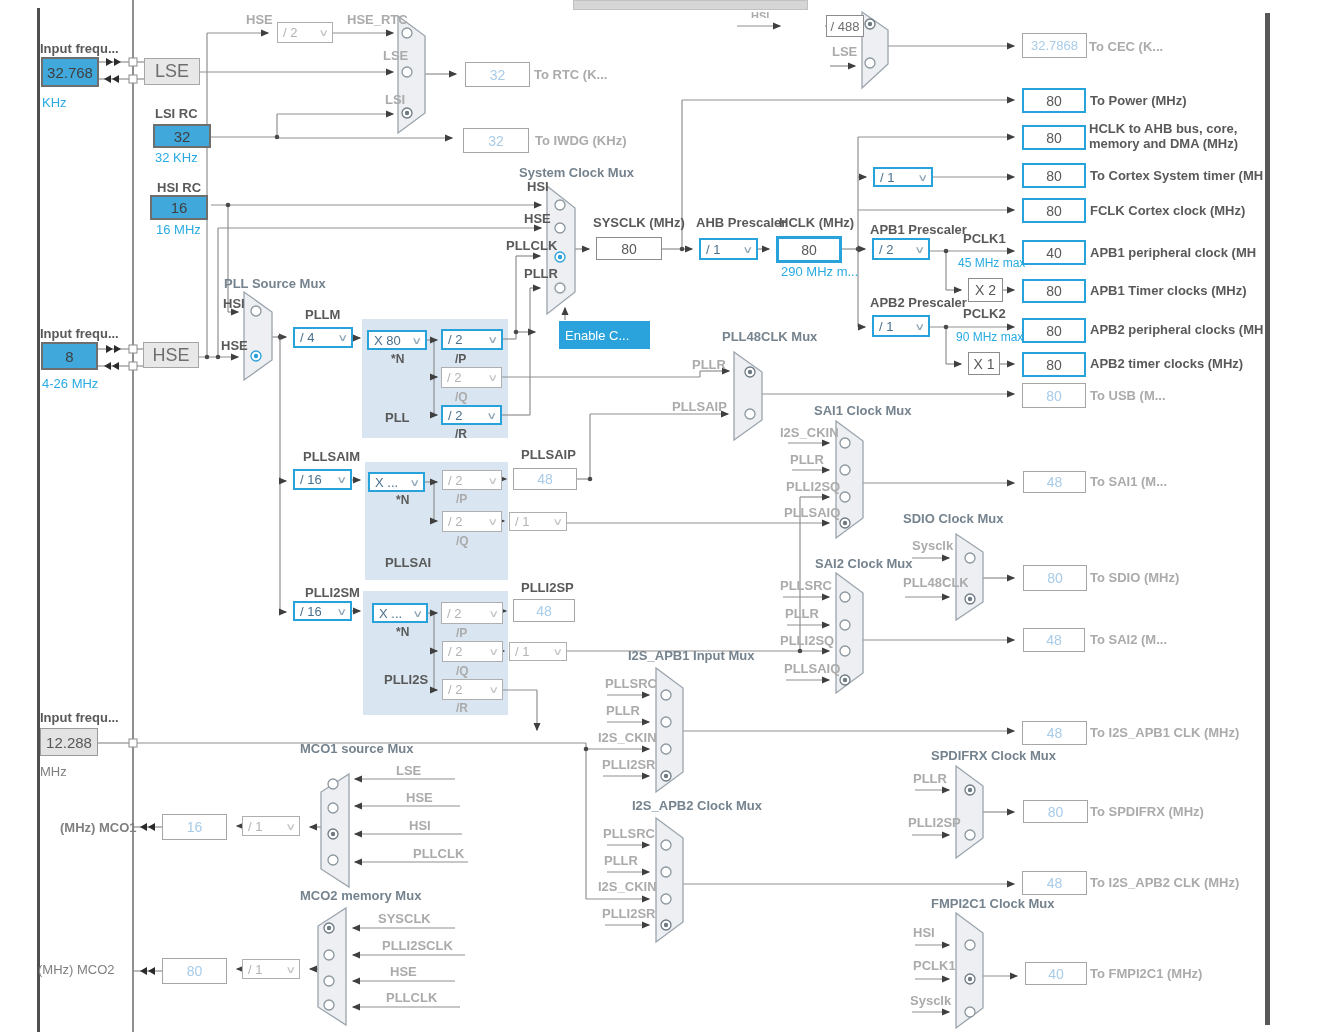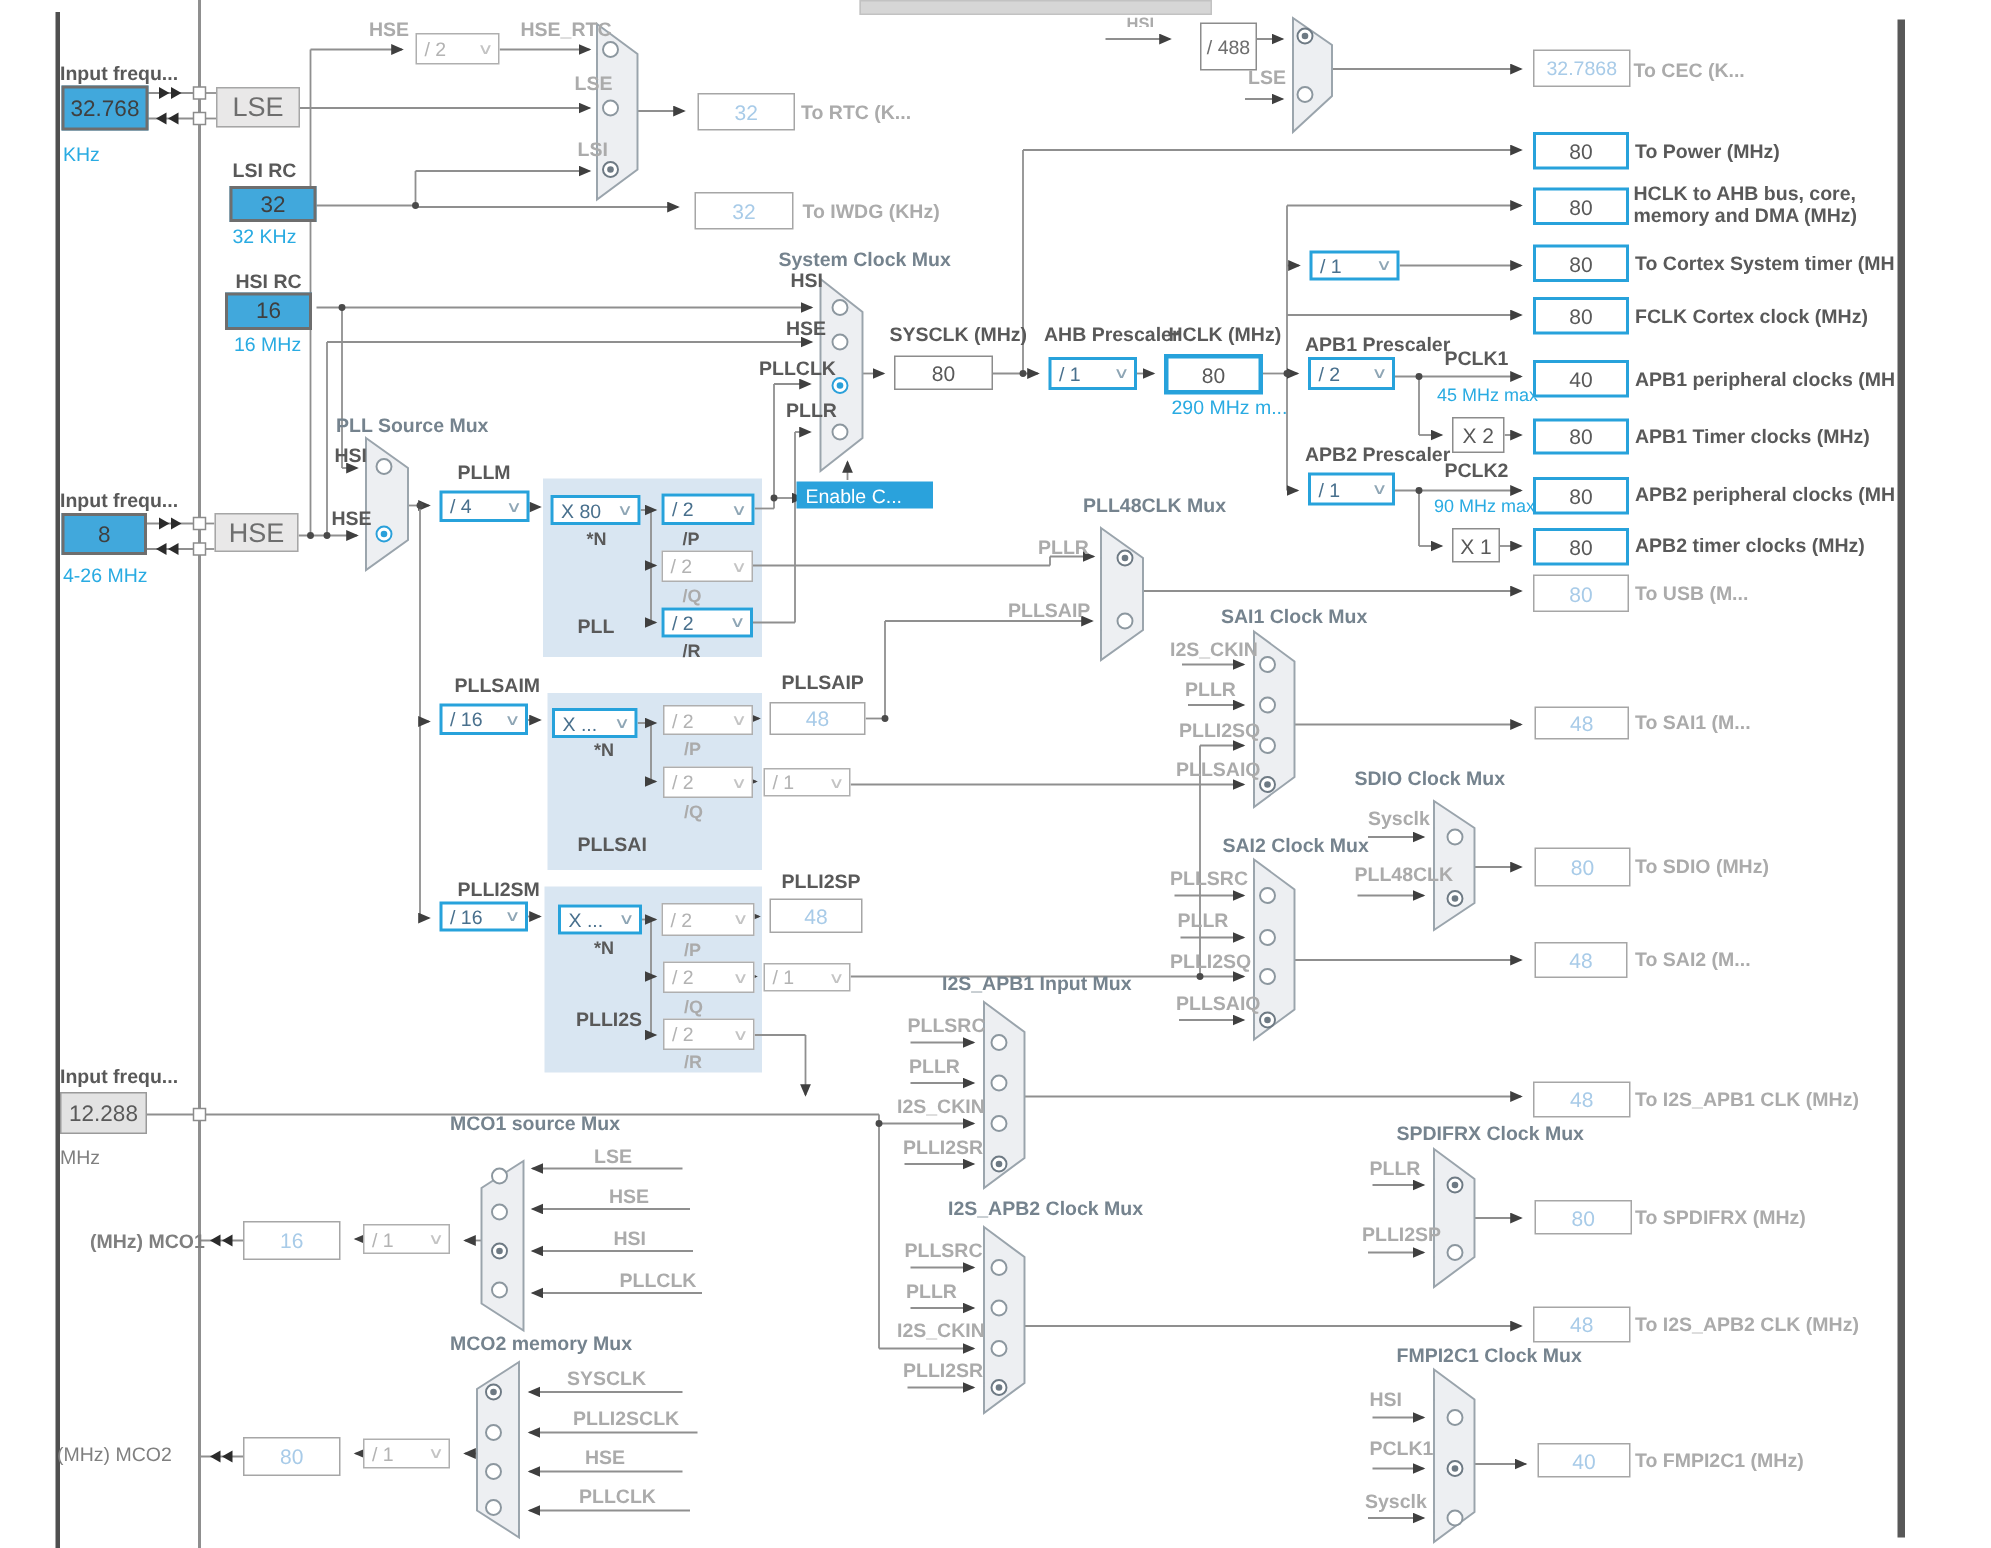--- a/index.html
+++ b/index.html
@@ -362,21 +362,21 @@
     </div>
   <div class="lbl dim" style="left:347px;top:12px">HSE_RTC</div>
   <div class="lbl dim" style="left:383px;top:48px">LSE</div>
   <div class="lbl dim" style="left:385px;top:92px">LSI</div>
   <div class="vb off" style="left:465px;top:62px;width:65px;height:25px">32</div>
   <div class="lbl dim" style="left:534px;top:67px">To RTC (K...</div>
   <div class="vb off" style="left:463px;top:128px;width:66px;height:25px">32</div>
   <div class="lbl dim" style="left:535px;top:133px">To IWDG (KHz)</div>
 
   <div class="lbl dim clip" style="left:751px;top:10px;height:8px;font-size:11px">HSI</div>
-  <div class="vb plain" style="left:800px;top:15px;width:38px;height:32px;font-size:13px;color:#6E6E6E">/ 488</div>
+  <div class="vb plain" style="left:826px;top:15px;width:38px;height:22px;font-size:13px;color:#6E6E6E">/ 488</div>
   <div class="lbl dim" style="left:832px;top:44px">LSE</div>
   <div class="vb off" style="left:1022px;top:33px;width:65px;height:25px;font-size:13px">32.7868</div>
   <div class="lbl dim" style="left:1089px;top:39px">To CEC (K...</div>
 
   <div class="lbl ttl" style="left:224px;top:276px">PLL Source Mux</div>
   <div class="lbl" style="left:223px;top:296px">HSI</div>
   <div class="lbl" style="left:221px;top:338px">HSE</div>
   <div class="lbl" style="left:305px;top:307px">PLLM</div>
   <div class="dd" style="left:293px;top:327px;width:60px;height:21px">
       <span>/ 4</span>
@@ -399,21 +399,21 @@
   <div class="lbl sm" style="left:455px;top:427px">/R</div>
   <div class="lbl" style="left:385px;top:410px">PLL</div>
 
   <div class="lbl ttl" style="left:519px;top:165px">System Clock Mux</div>
   <div class="lbl" style="left:527px;top:179px">HSI</div>
   <div class="lbl" style="left:524px;top:211px">HSE</div>
   <div class="lbl" style="left:506px;top:238px">PLLCLK</div>
   <div class="lbl" style="left:524px;top:266px">PLLR</div>
   <div class="lbl" style="left:593px;top:215px">SYSCLK (MHz)</div>
   <div class="vb plain" style="left:596px;top:237px;width:66px;height:23px">80</div>
-  <div class="btn" style="left:531px;top:321px;width:79px;height:18px">Enable C...</div>
+  <div class="btn" style="left:559px;top:321px;width:79px;height:28px">Enable C...</div>
   <div class="lbl" style="left:696px;top:215px">AHB Prescaler</div>
   <div class="dd" style="left:699px;top:238px;width:59px;height:22px">
       <span>/ 1</span>
     </div>
   <div class="lbl" style="left:779px;top:215px">HCLK (MHz)</div>
   <div class="vb" style="left:776px;top:236px;width:66px;height:27px;border-width:3px">80</div>
   <div class="nb" style="left:781px;top:264px;font-size:13px">290 MHz m...</div>
   <div class="dd" style="left:873px;top:167px;width:60px;height:20px">
       <span>/ 1</span>
     </div>
@@ -435,21 +435,21 @@
   <div class="vb" style="left:1022px;top:88px;width:64px;height:25px">80</div>
   <div class="lbl" style="left:1090px;top:93px">To Power (MHz)</div>
   <div class="vb" style="left:1022px;top:125px;width:64px;height:25px">80</div>
   <div class="lbl" style="left:1089px;top:121px">HCLK to AHB bus, core,</div>
   <div class="lbl" style="left:1089px;top:136px">memory and DMA (MHz)</div>
   <div class="vb" style="left:1022px;top:163px;width:64px;height:25px">80</div>
   <div class="lbl" style="left:1090px;top:168px">To Cortex System timer (MH</div>
   <div class="vb" style="left:1022px;top:198px;width:64px;height:25px">80</div>
   <div class="lbl" style="left:1090px;top:203px">FCLK Cortex clock (MHz)</div>
   <div class="vb" style="left:1022px;top:240px;width:64px;height:25px">40</div>
-  <div class="lbl" style="left:1090px;top:245px">APB1 peripheral clocks (MH</div>
+  <div class="lbl" style="left:1090px;top:245px">APB1 peripheral clock (MH</div>
   <div class="vb" style="left:1022px;top:279px;width:64px;height:24px">80</div>
   <div class="lbl" style="left:1090px;top:283px">APB1 Timer clocks (MHz)</div>
   <div class="vb" style="left:1022px;top:318px;width:64px;height:25px">80</div>
   <div class="lbl" style="left:1090px;top:322px">APB2 peripheral clocks (MH</div>
   <div class="vb" style="left:1022px;top:352px;width:64px;height:25px">80</div>
   <div class="lbl" style="left:1090px;top:356px">APB2 timer clocks (MHz)</div>
   <div class="vb off" style="left:1022px;top:383px;width:64px;height:25px">80</div>
   <div class="lbl dim" style="left:1090px;top:388px">To USB (M...</div>
   <div class="vb off" style="left:1023px;top:471px;width:63px;height:22px">48</div>
   <div class="lbl dim" style="left:1090px;top:474px">To SAI1 (M...</div>

